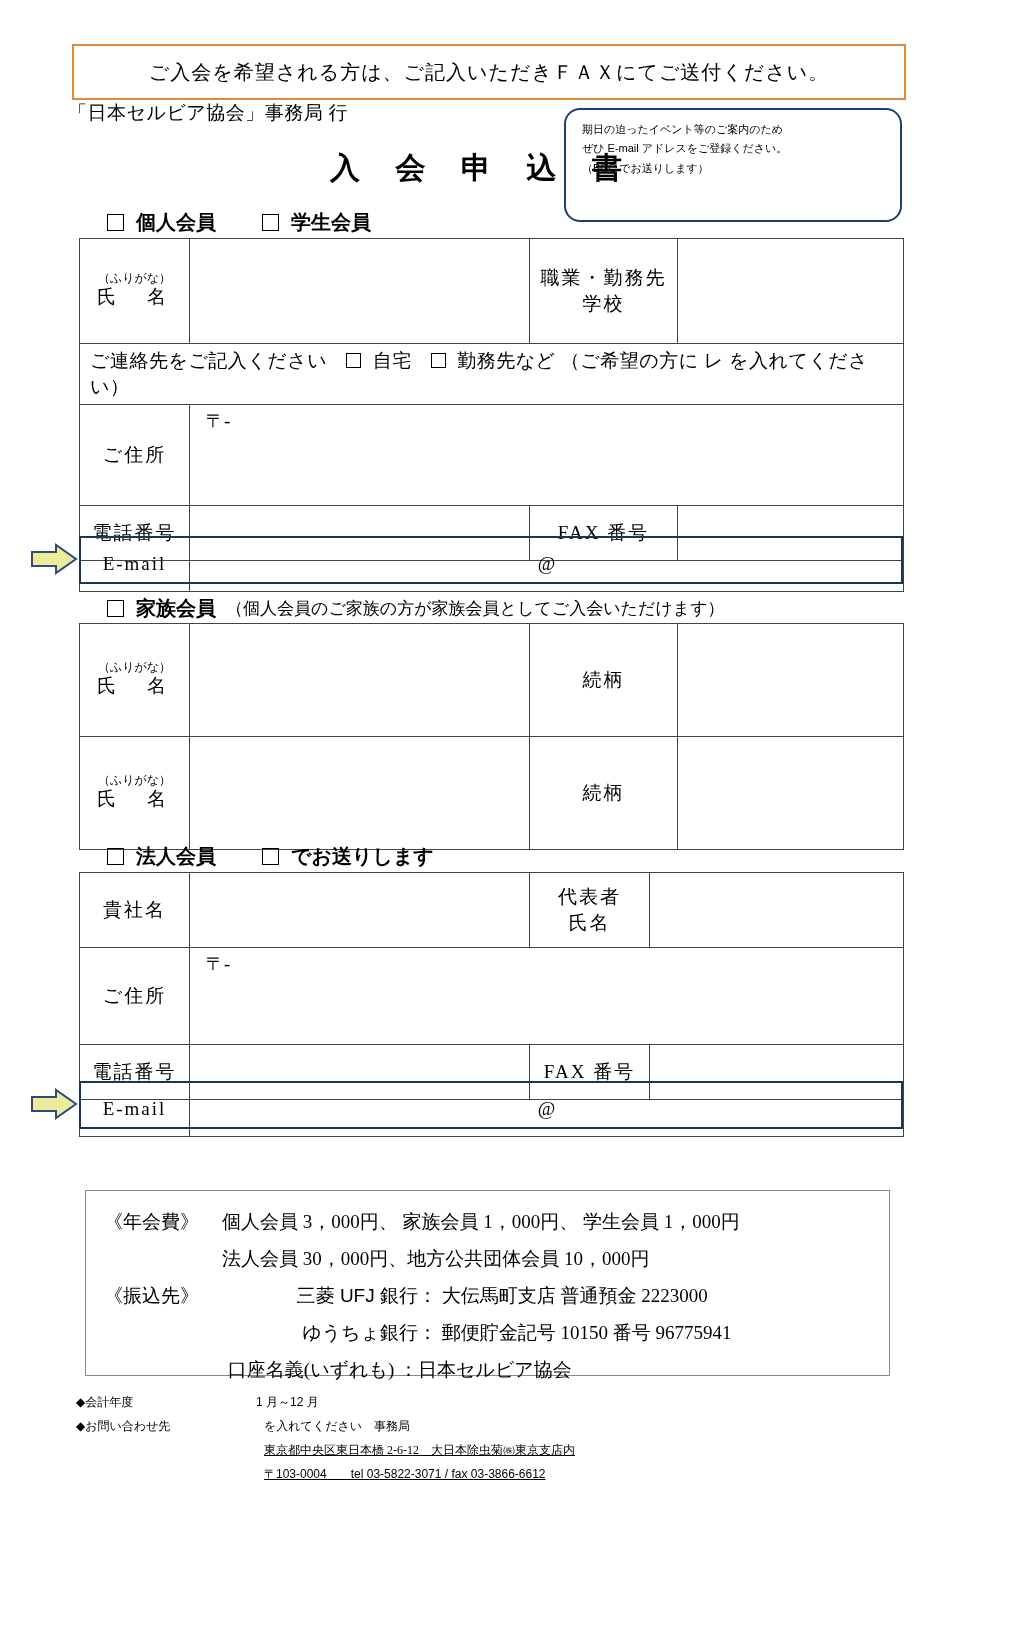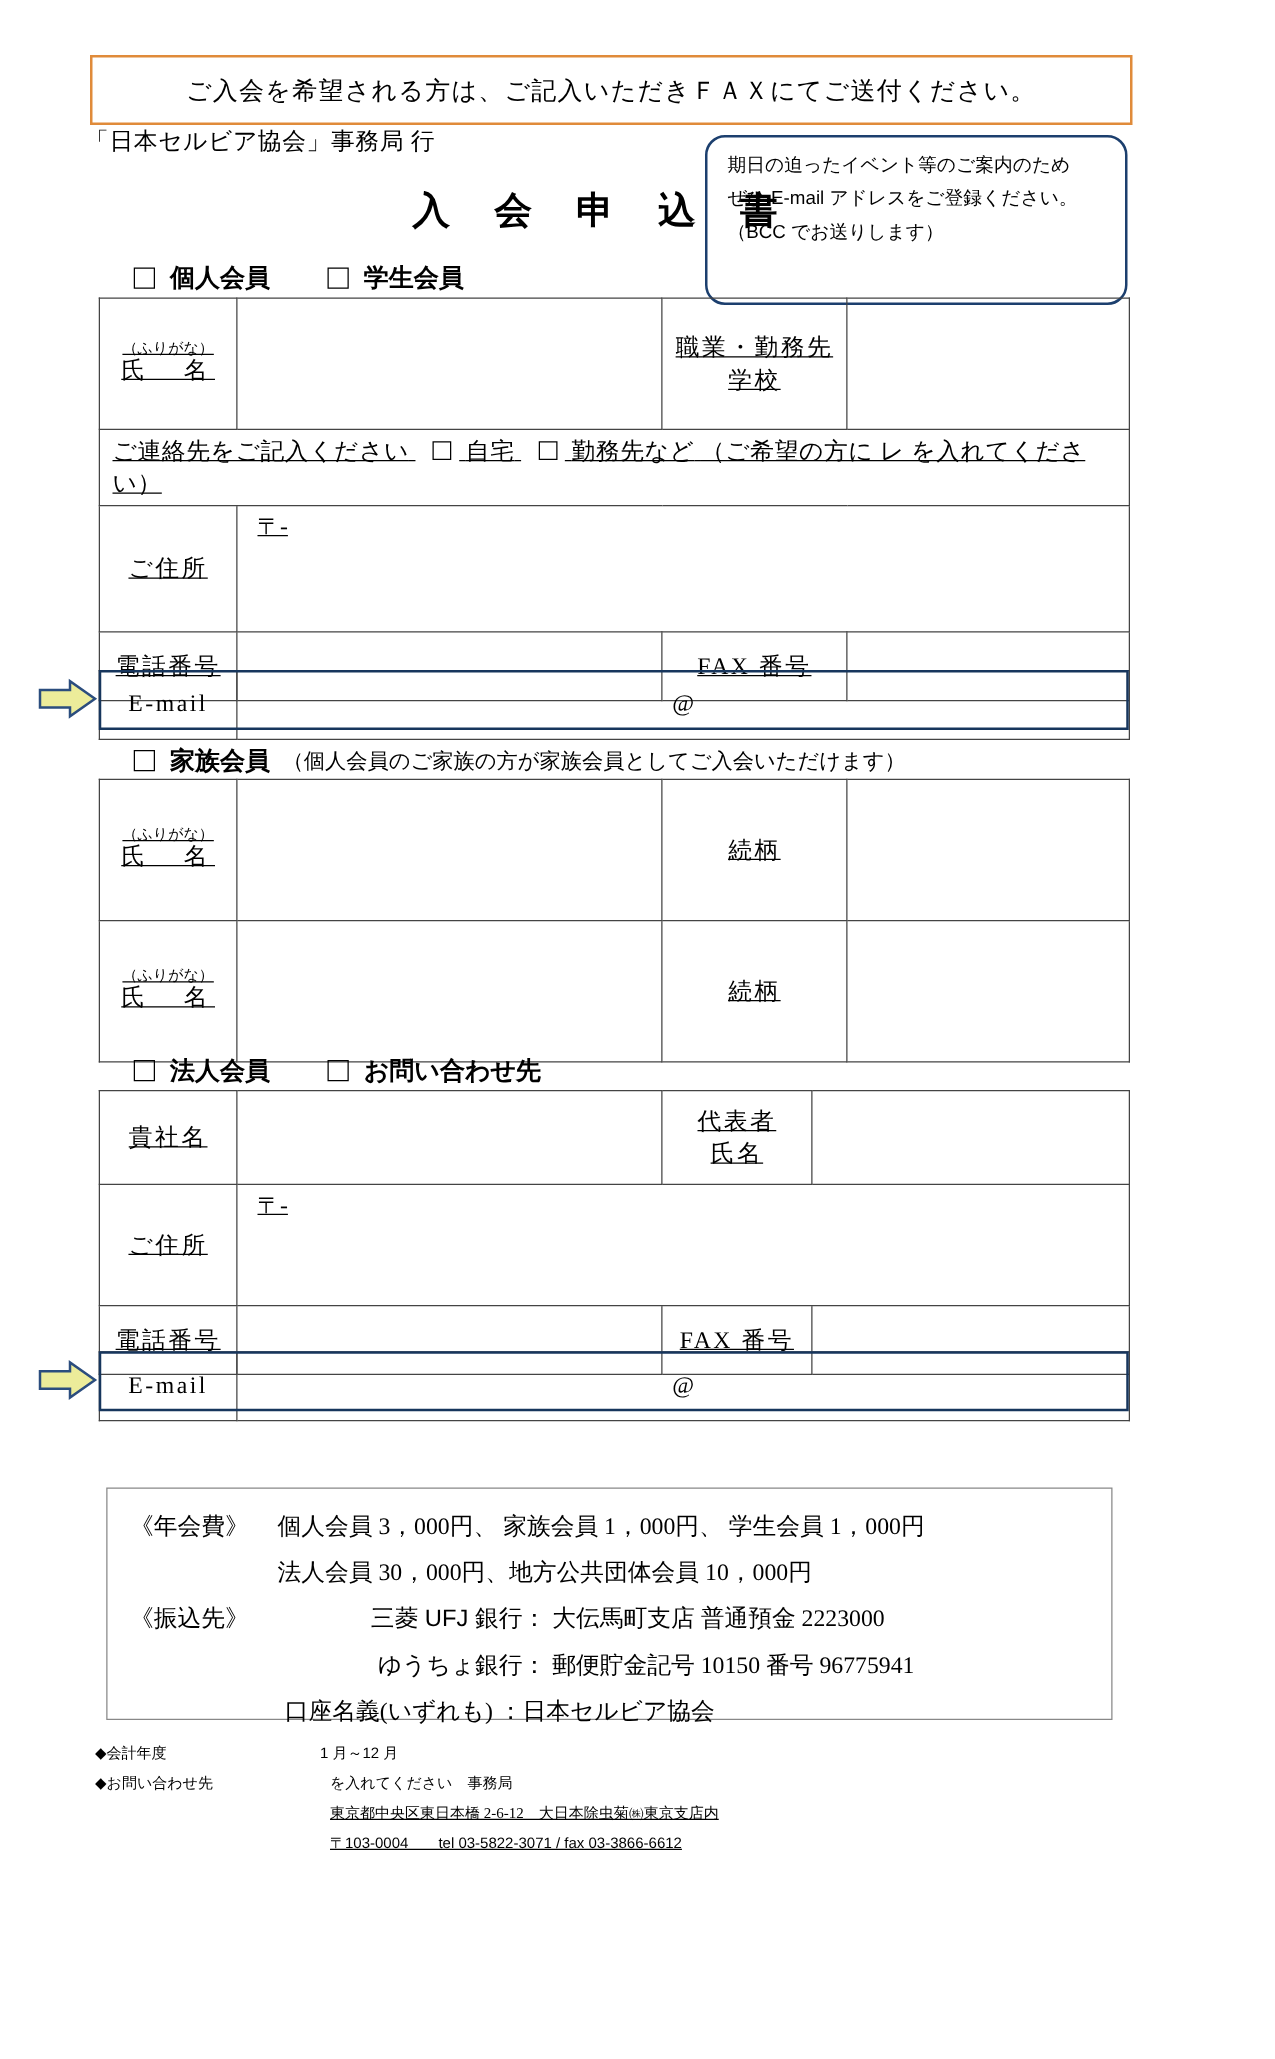--- a/index.html
+++ b/index.html
@@ -46,28 +46,28 @@
     font-size: 19px;
     letter-spacing: 0.5px;
   }
 
   
   .callout {
     position: absolute;
     left: 564px;
     top: 108px;
     width: 338px;
-    height: 136px;
+    height: 114px;
     border: 2px solid #1c3f6e;
     border-radius: 16px;
     background: #ffffff;
     box-sizing: border-box;
     padding: 10px 14px 0 16px;
     font-family: "Liberation Sans", "DejaVu Sans", sans-serif;
-    font-size: 15px;
+    font-size: 11px;
     line-height: 1.75;
   }
 
   
   .main-title {
     position: absolute;
     left: 330px;
     top: 148px;
     font-size: 30px;
     font-weight: bold;
@@ -100,21 +100,20 @@
     font-weight: normal;
     font-size: 17px;
     margin-left: 10px;
   }
 
   
   table.form {
     position: absolute;
     border-collapse: collapse;
     table-layout: fixed;
-    text-decoration: underline;
   }
   table.form td {
     border: 1px solid #444;
     font-size: 19px;
     padding: 4px 10px;
     vertical-align: middle;
     height: 44px;
   }
   td.lbl {
     text-align: center;
@@ -371,21 +370,21 @@
       <td></td>
     </tr>
   </tbody>
     </table>
 
   <div class="sec-head" style="left:78px; top:843px;">
     <span class="cbx"></span>
     <span>法人会員</span>
     <span class="gap"></span>
     <span class="cbx"></span>
-    <span>お問い合わせ先</span>
+    <span>でお送りします</span>
   </div>
 
   <table class="form" style="left:79px; top:872px; width:824px;">
     <colgroup>
       <col style="width:110px">
       <col style="width:340px">
       <col style="width:120px">
       <col style="width:254px">
     </colgroup>
     <tbody>

